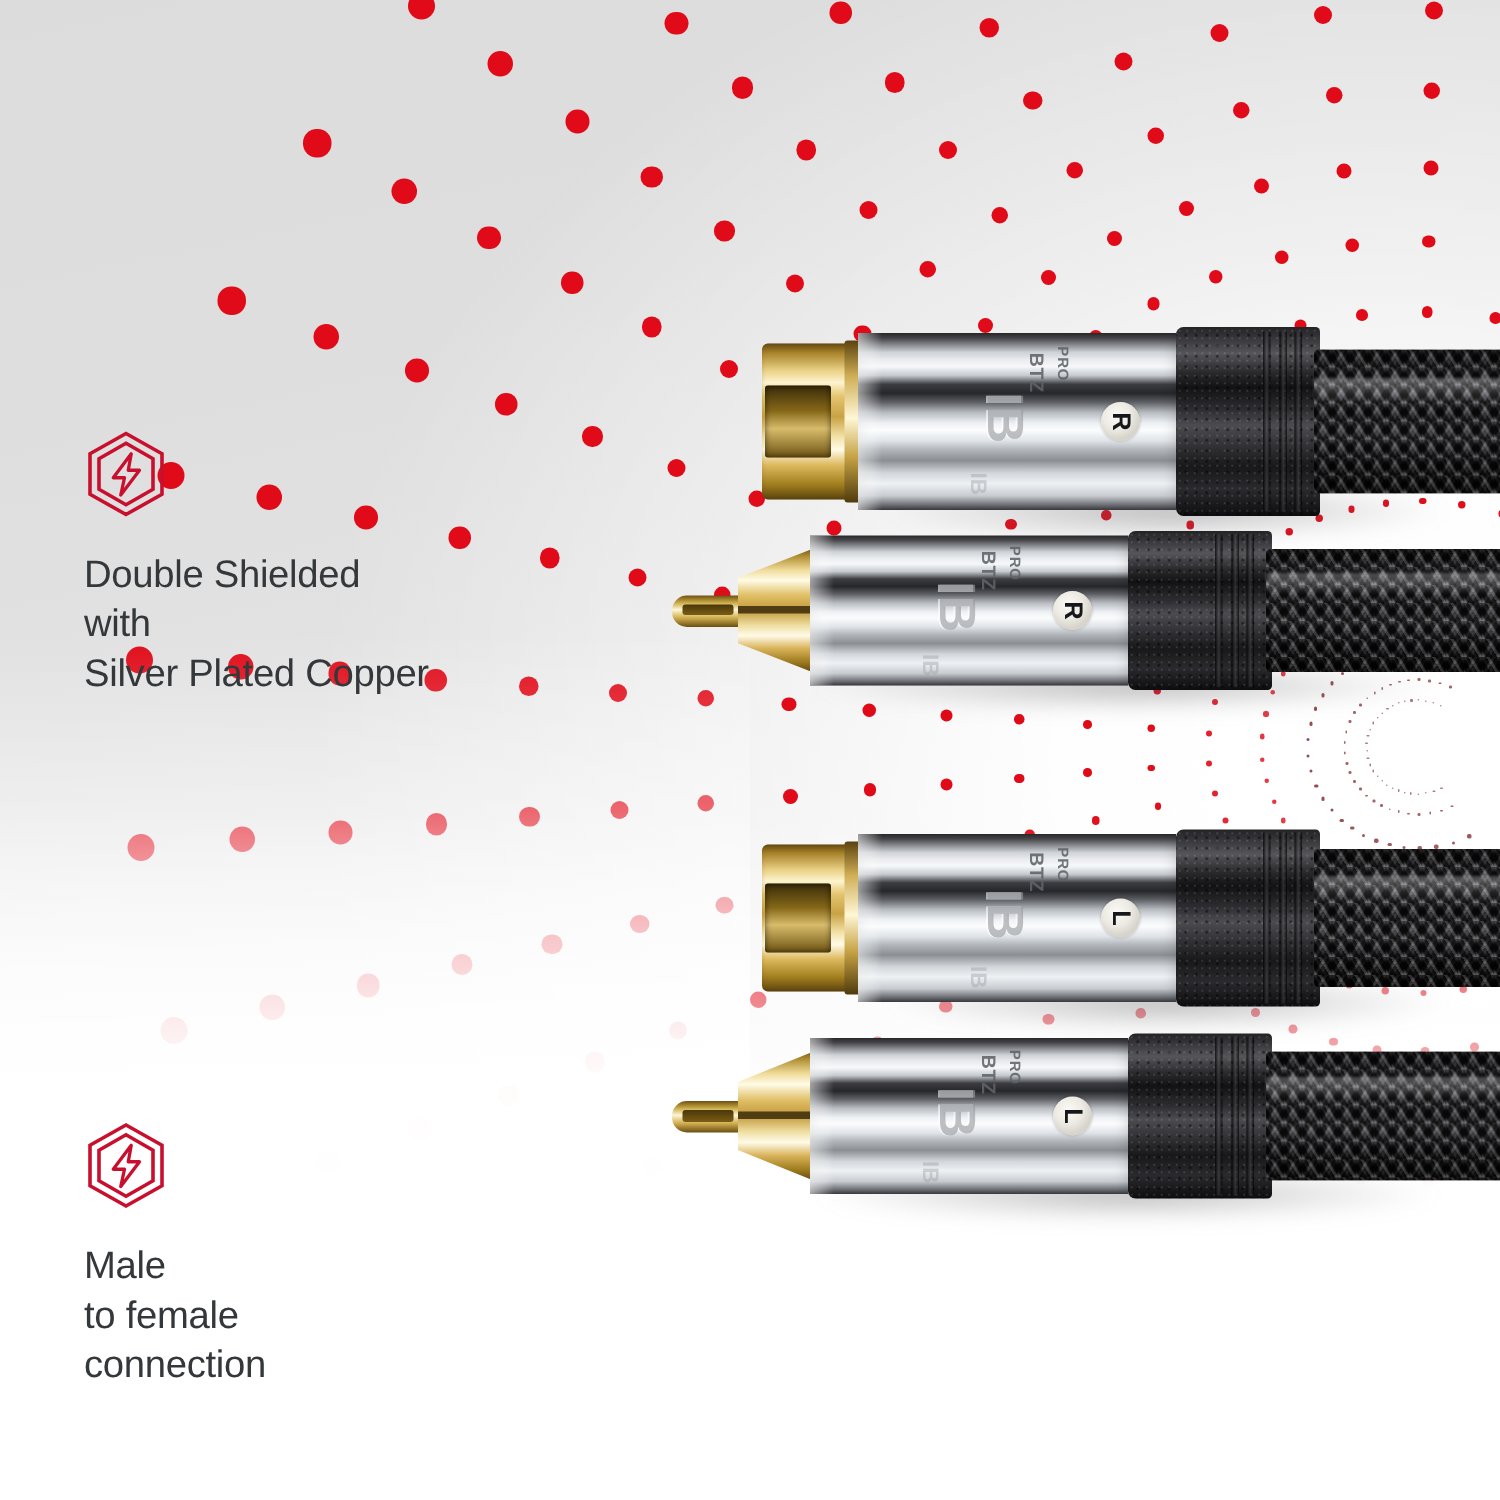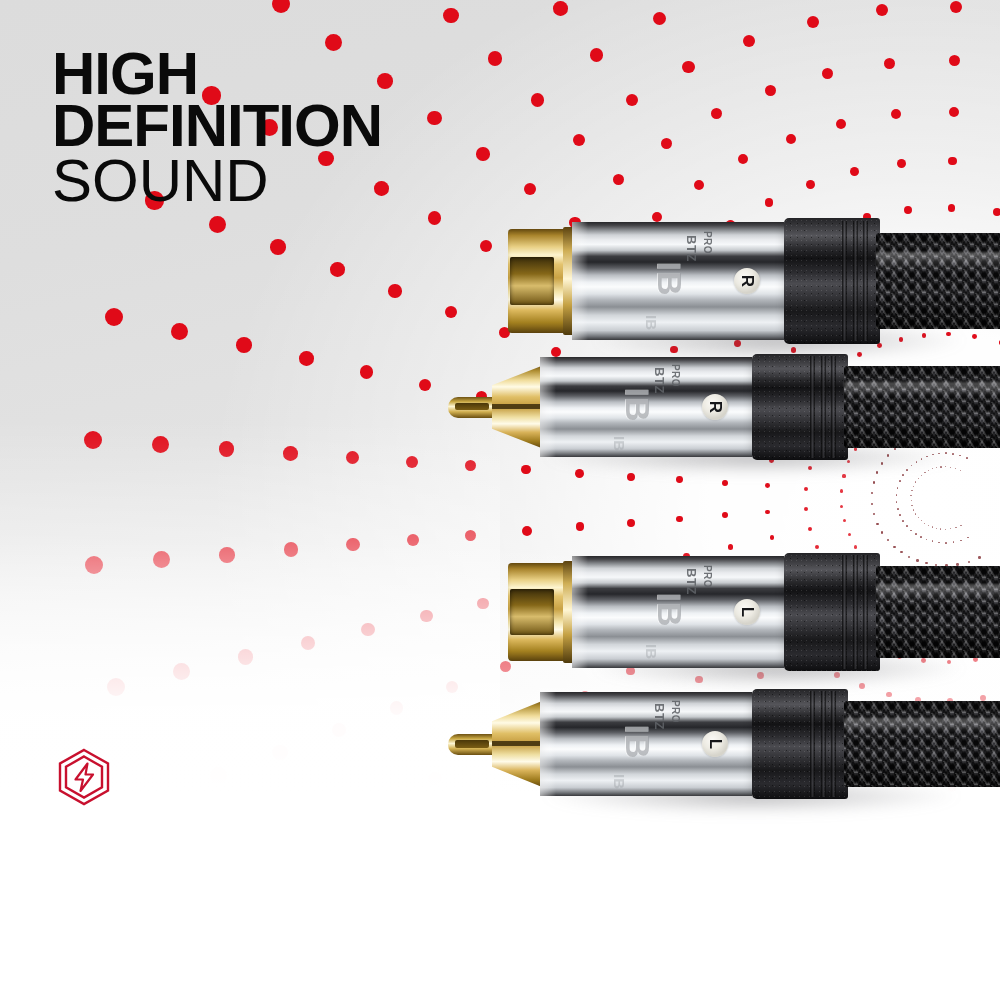--- a/index.html
+++ b/index.html
@@ -764,29 +764,37 @@
           <span>L</span>
         </div>
         <div class="boot" style="left: 304px; width: 96px;"></div>
         <div class="boot-rib" style="left: 361.6px;"></div>
         <div class="boot-rib" style="left: 373.12px;"></div>
         <div class="boot-rib" style="left: 382.72px;"></div>
         <div class="braid" style="left: 396px; width: 166px;"></div>
       </div>
     </div>
 
-  <div class="headline">
-    <div class="hl1">HIGH</div>
-    <div class="hl2">DEFINITION</div>
-    <div class="hl3">SOUND</div>
+
+  <div class="feature feat-1">
+    <svg class="hexicon" viewBox="0 0 56 58">
+      <polygon points="28,2 52,15.5 52,42.5 28,56 4,42.5 4,15.5" fill="none" stroke="#c8102e" stroke-width="2.4"></polygon>
+      <polygon points="28,8.5 46,18.8 46,39.2 28,49.5 10,39.2 10,18.8" fill="none" stroke="#c8102e" stroke-width="2.4"></polygon>
+      <path d="M31.5 15.5 L19.5 31.5 L27 31.5 L24.5 43 L37 26.5 L29.5 26.5 Z" fill="none" stroke="#c8102e" stroke-width="2.2" stroke-linejoin="round"></path>
+    </svg>
+    <div class="feat-text">Double Shielded
+with
+Silver Plated Copper</div>
   </div>
-
 
 
   <div class="feature feat-3">
     <svg class="hexicon" viewBox="0 0 56 58">
       <polygon points="28,2 52,15.5 52,42.5 28,56 4,42.5 4,15.5" fill="none" stroke="#c8102e" stroke-width="2.4"></polygon>
       <polygon points="28,8.5 46,18.8 46,39.2 28,49.5 10,39.2 10,18.8" fill="none" stroke="#c8102e" stroke-width="2.4"></polygon>
       <path d="M31.5 15.5 L19.5 31.5 L27 31.5 L24.5 43 L37 26.5 L29.5 26.5 Z" fill="none" stroke="#c8102e" stroke-width="2.2" stroke-linejoin="round"></path>
     </svg>
+    <div class="feat-text">Male
+to female
+connection</div>
   </div>
 
 </div>
 
 </body></html>

